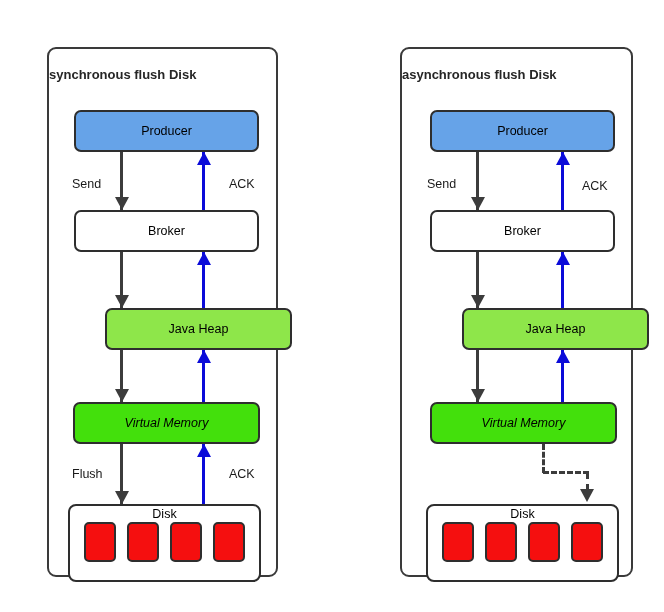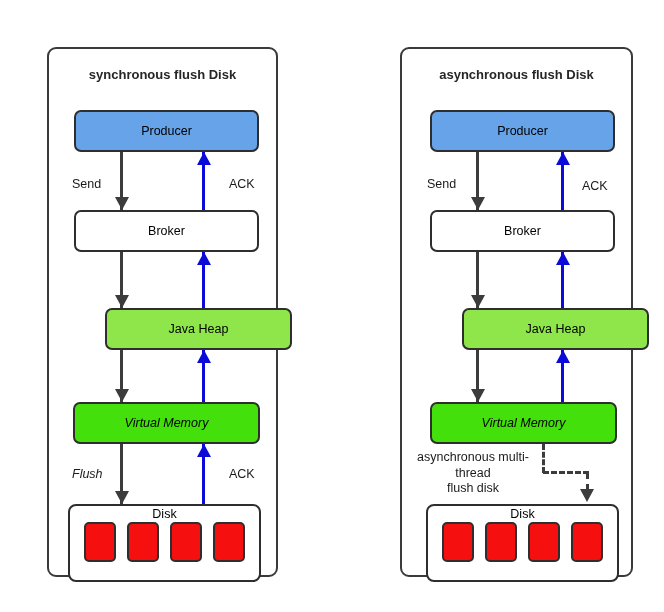--- a/index.html
+++ b/index.html
@@ -1,21 +1,21 @@
 <!DOCTYPE html>
 <html style="--producer-fill: #66A3E8; --java-heap-fill: #8EE64A; --virtual-memory-fill: #43E00C; --disk-cell-fill: #F50F0F; --arrow-black: #3C3C3C; --arrow-blue: #0B0BD9; --box-border: #2E2E2E;"><head>
 <meta charset="utf-8">
 <style>
   html,body{margin:0;padding:0;background:#ffffff;}
   body{width:664px;height:612px;position:relative;font-family:"Liberation Sans",sans-serif;color:#1f1f1f;}
   .canvas{position:absolute;left:0;top:0;width:664px;height:612px;background:#fff;}
 
   .panel{position:absolute;box-sizing:border-box;width:231px;height:530px;top:47px;
          border:2px solid #3a3a3a;border-radius:9px;background:#fff;}
-  .panel-title{position:absolute;left:0;right:0;top:18px;text-align:center;
+  .panel-title{position:absolute;left:0;right:0;top:18px;text-align:left;
                font-weight:700;font-size:13px;color:#262626;}
 
   .node{position:absolute;box-sizing:border-box;height:42px;border:2px solid var(--box-border);
         border-radius:7px;display:flex;align-items:center;justify-content:center;
         font-size:12.5px;color:#000;background:#fff;}
   .node.producer{background:var(--producer-fill);}
   .node.java-heap{background:var(--java-heap-fill);margin-left:32px;}
   .node.vm{background:var(--virtual-memory-fill);font-style:italic;}
 
   .disk{position:absolute;box-sizing:border-box;width:193px;height:78px;top:455px;
@@ -74,21 +74,21 @@
 
     <div class="arr black down" style="left:71px;top:301px;height:52px;"></div>
     <div class="arr blue up" style="left:153px;top:301px;height:52px;"></div>
 
     <div class="node vm" style="left:24px;top:353px;width:187px;">
       <span>Virtual Memory</span>
     </div>
 
     <div class="arr black down" style="left:71px;top:395px;height:60px;"></div>
     <div class="arr blue up" style="left:153px;top:395px;height:60px;"></div>
-    <div class="edge-label" style="left:23px;top:418px;font-style:italic;">Flush</div>
+    <div class="edge-label" style="left:23px;top:418px;">Flush</div>
     <div class="edge-label" style="left:180px;top:418px;">ACK</div>
 
     <div class="disk" style="left:19px;">
       <div class="disk-title">Disk</div>
       <div class="disk-row">
         <div class="cell"></div>
         <div class="cell"></div>
         <div class="cell"></div>
         <div class="cell"></div>
       </div>
@@ -123,23 +123,20 @@
 
     <div class="node vm" style="left:28px;top:353px;width:187px;">
       <span>Virtual Memory</span>
     </div>
 
     <div class="dash-v" style="left:140px;top:395px;height:29px;"></div>
     <div class="dash-h" style="left:141px;top:422px;width:46px;"></div>
     <div class="dash-v" style="left:184px;top:424px;height:17px;"></div>
     <div class="dash-head" style="left:178px;top:440px;"></div>
 
-    <div class="note" style="left:2px;top:401px;width:138px;">asynchronous multi-
-thread
-flush disk</div>
 
     <div class="disk" style="left:24px;">
       <div class="disk-title">Disk</div>
       <div class="disk-row">
         <div class="cell"></div>
         <div class="cell"></div>
         <div class="cell"></div>
         <div class="cell"></div>
       </div>
     </div>

